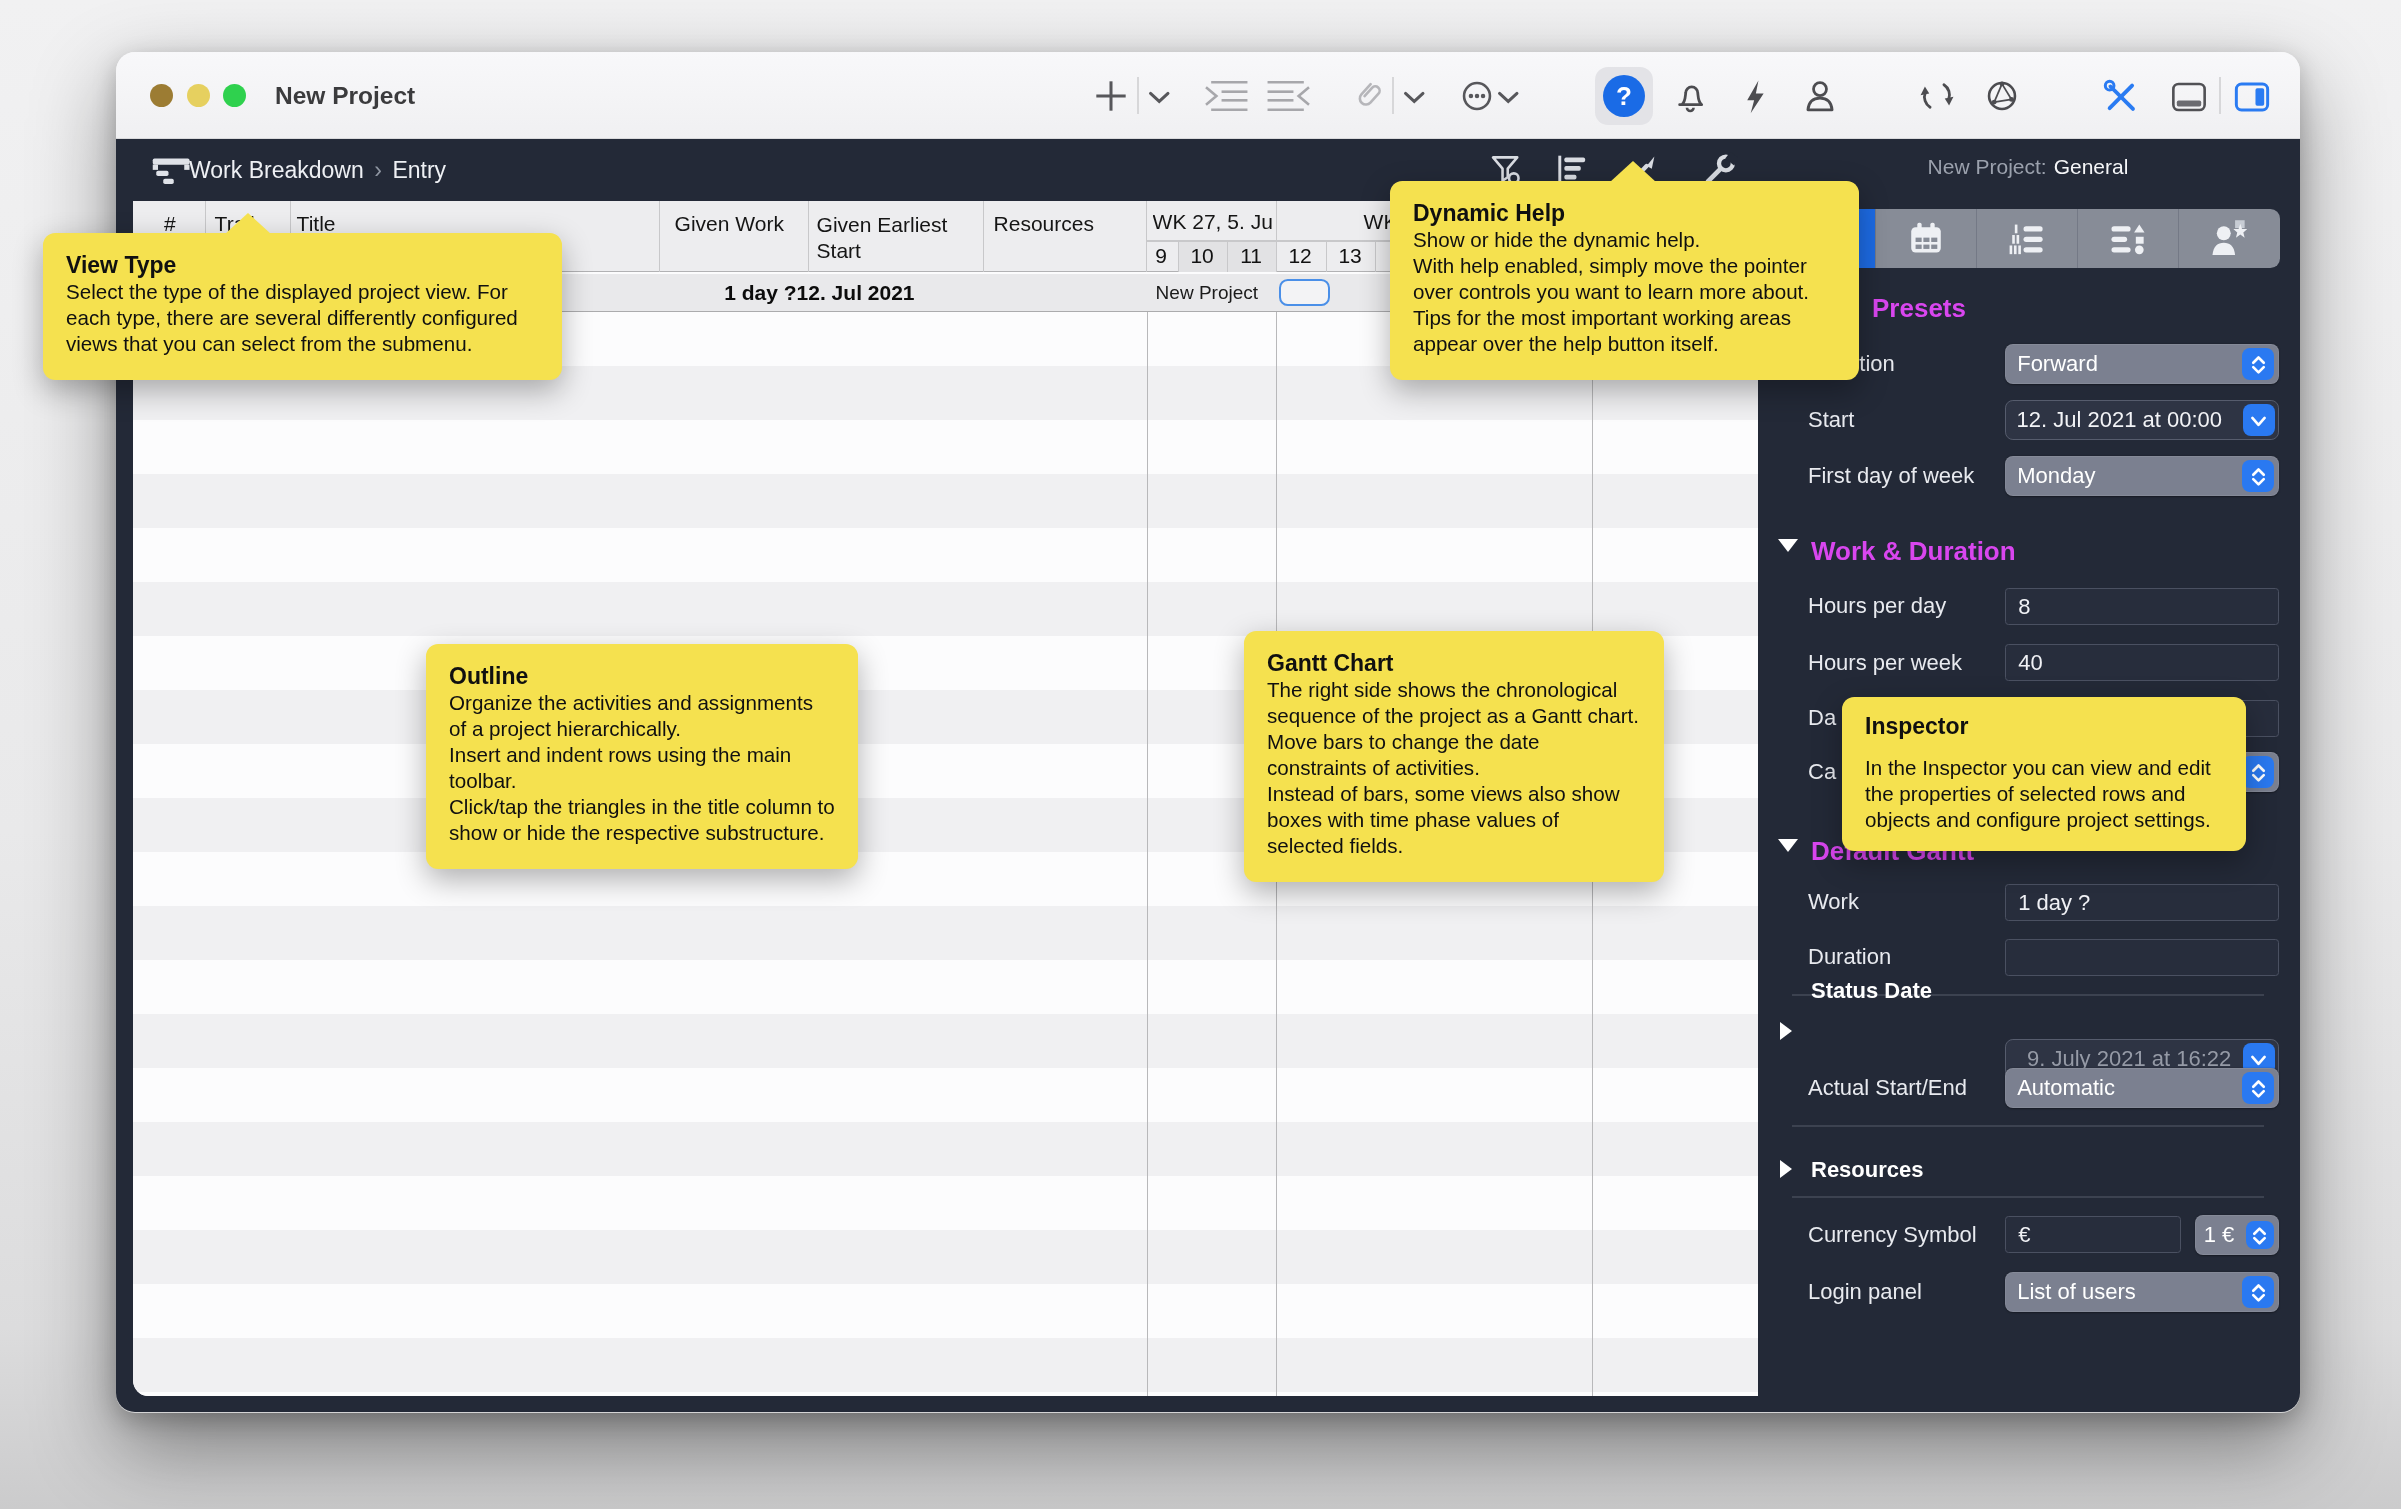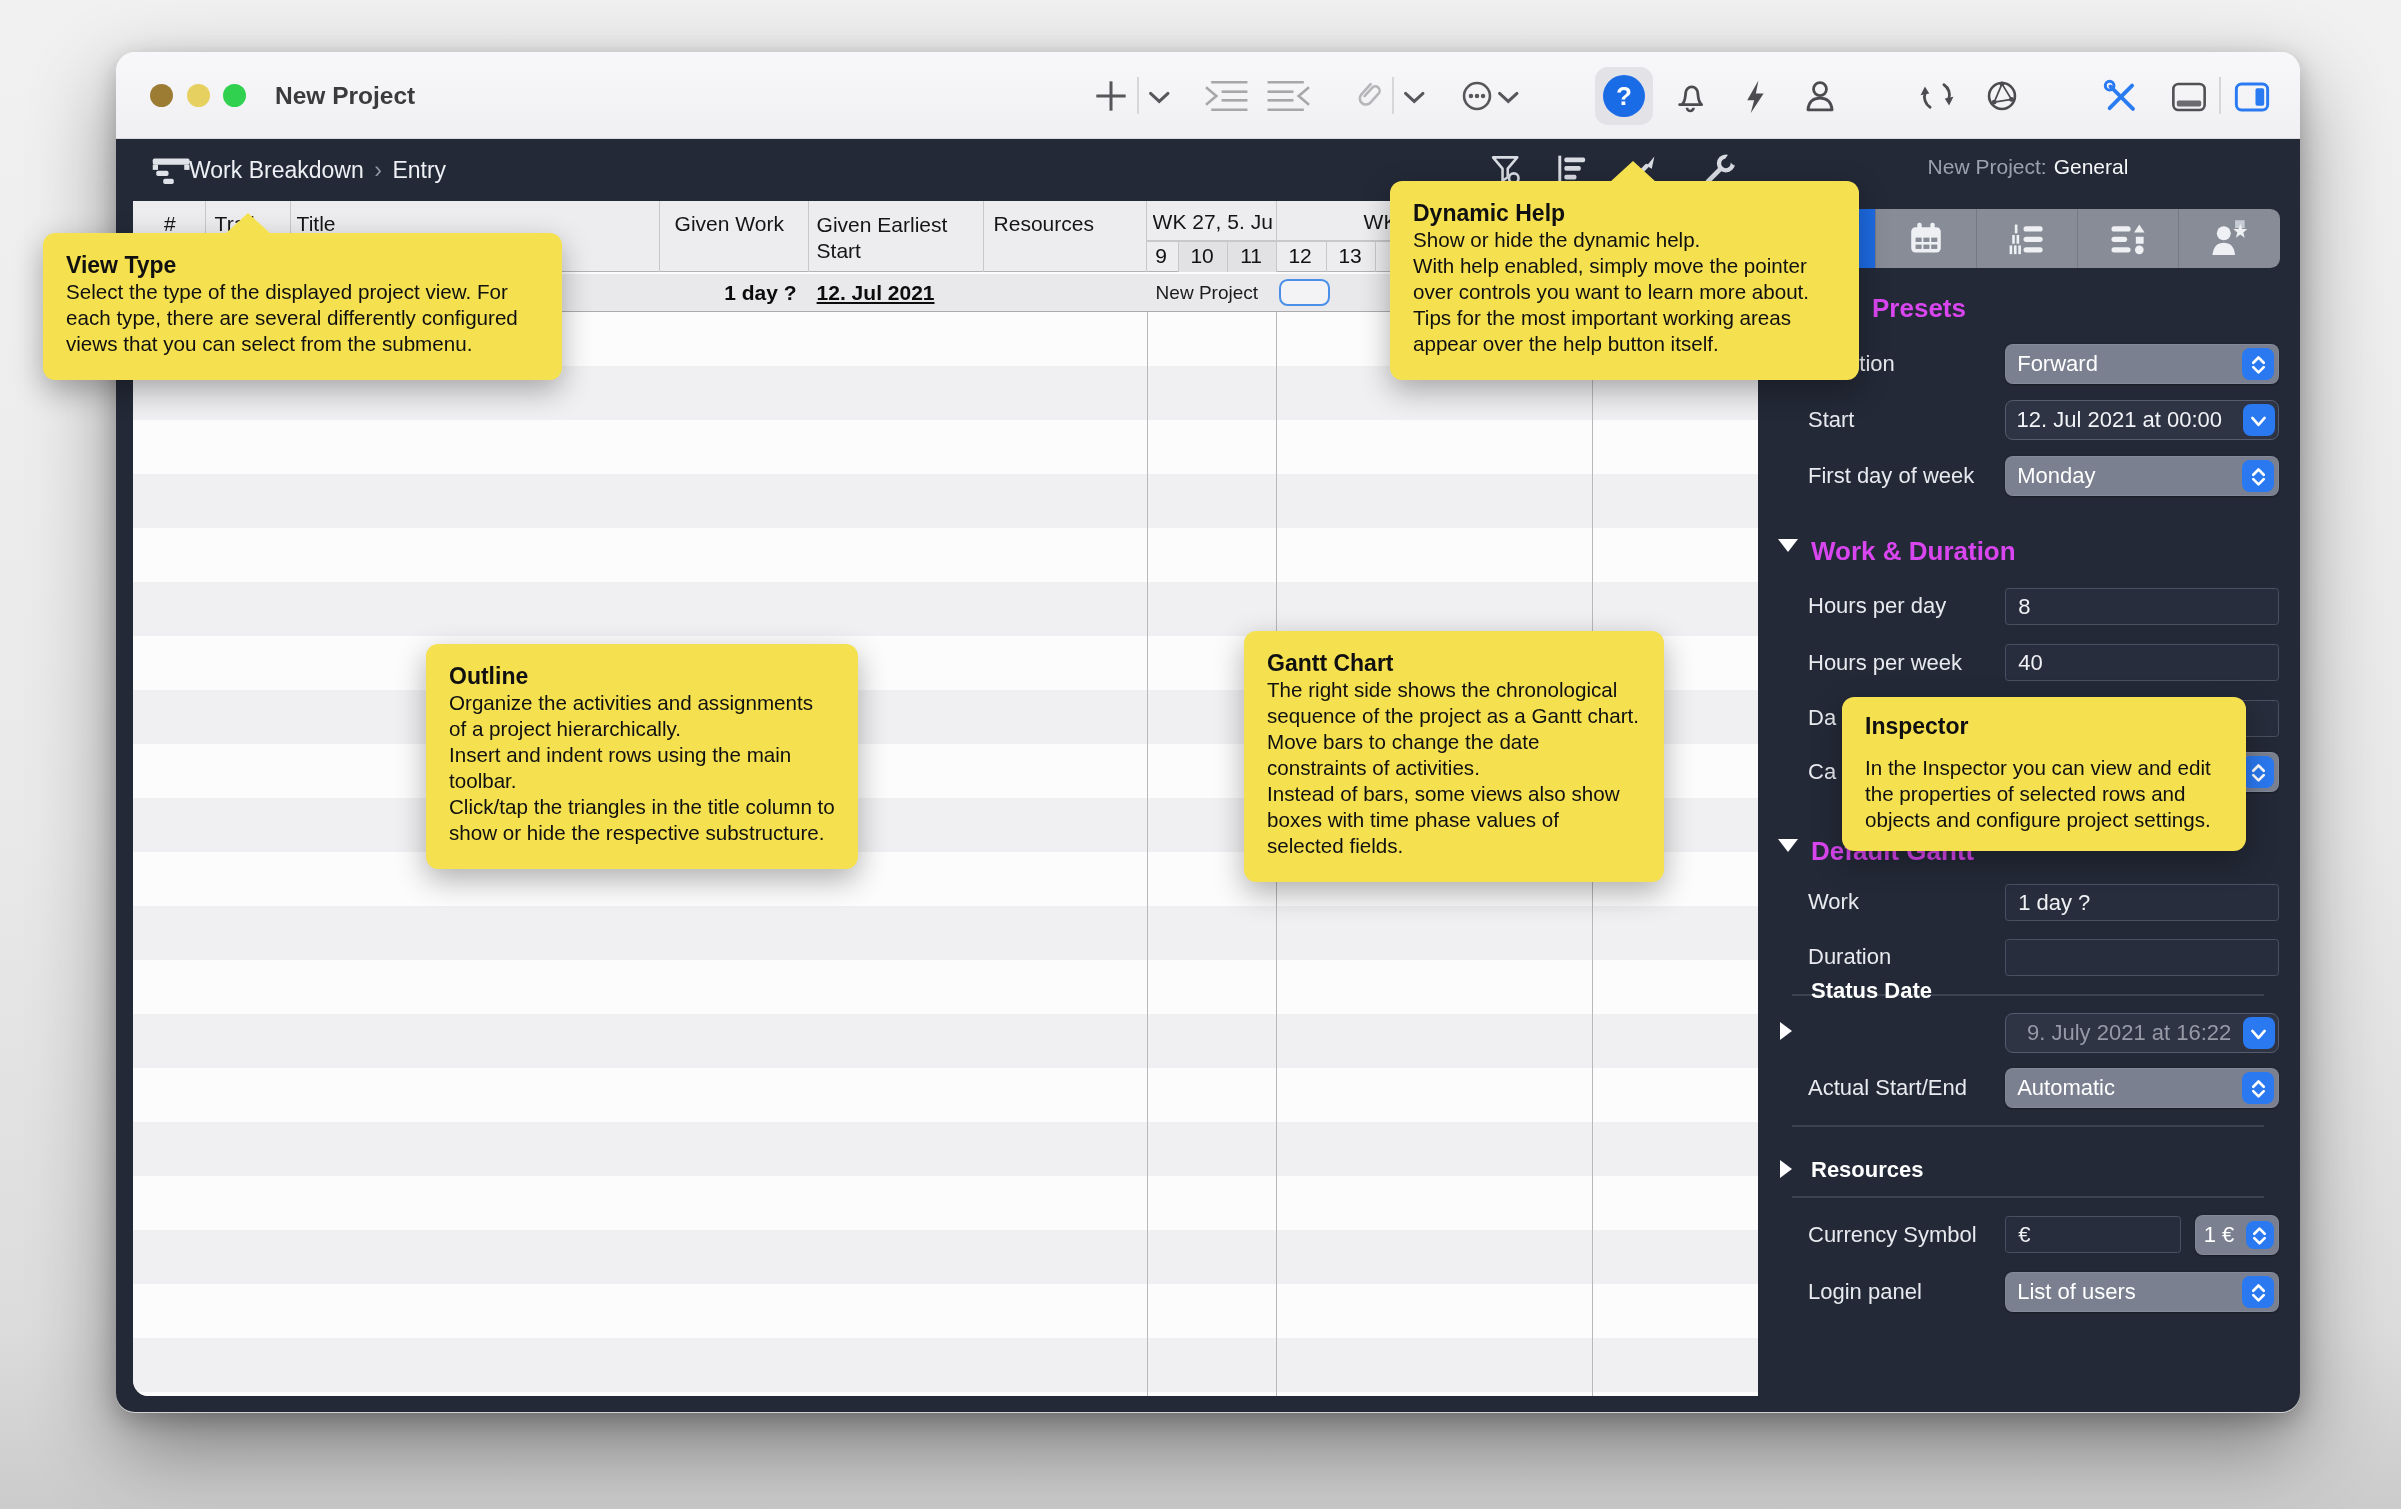--- a/index.html
+++ b/index.html
@@ -296,21 +296,21 @@
           <div class="hlabel" style="left:1231px;top:8.7px;white-space:nowrap;">WK 28, 12. Jul</div>
           <div class="daynum" style="left:1004px;">9</div>
           <div class="daynum" style="left:1045px;">10</div>
           <div class="daynum" style="left:1094px;">11</div>
           <div class="daynum" style="left:1143px;">12</div>
           <div class="daynum" style="left:1193px;">13</div>
         </div>
 
         <div class="prow">
           <div class="cellb" style="left:526px;width:138px;text-align:right;">1 day ?</div>
-          <div class="cellb" style="left:684px;text-decoration:underline;">12. Jul 2021</div>
+          <div class="cellb" style="left:664px;">12. Jul 2021</div>
           <div class="gantt-label">New Project</div>
           <div class="gantt-bar"></div>
         </div>
       </div>
 
       <div class="inspector">
         <div class="ihead">
           <span class="pfx">New Project:</span><span class="val">General</span>
         </div>
 
@@ -448,21 +448,21 @@
 
         <div class="ilabel" style="top:798px;">Duration</div>
         <div class="ival iinput" style="top:800px;">
             <span></span>
           </div>
 
         <div class="isep" style="top:855px;"></div>
 
         <div class="tri-right" style="top:883px;"></div>
         <div class="ilabel b" style="top:832px;">Status Date</div>
-        <div class="ival darkbtn" style="top:874px;padding-left:21px;">
+        <div class="ival darkbtn" style="top:900px;padding-left:21px;">
           <span class="dimtext">9. July 2021 at 16:22</span>
           <span class="stepper">
               <svg width="21" height="21" viewBox="0 0 24 24">
                 <path d="M5 9 l7 8 7-8" fill="none" stroke="#fff" stroke-width="3" stroke-linecap="round" stroke-linejoin="round"></path>
               </svg>
             </span>
         </div>
 
         <div class="ilabel" style="top:929px;">Actual Start/End</div>
         <div class="ival popup" style="top:929px;">

